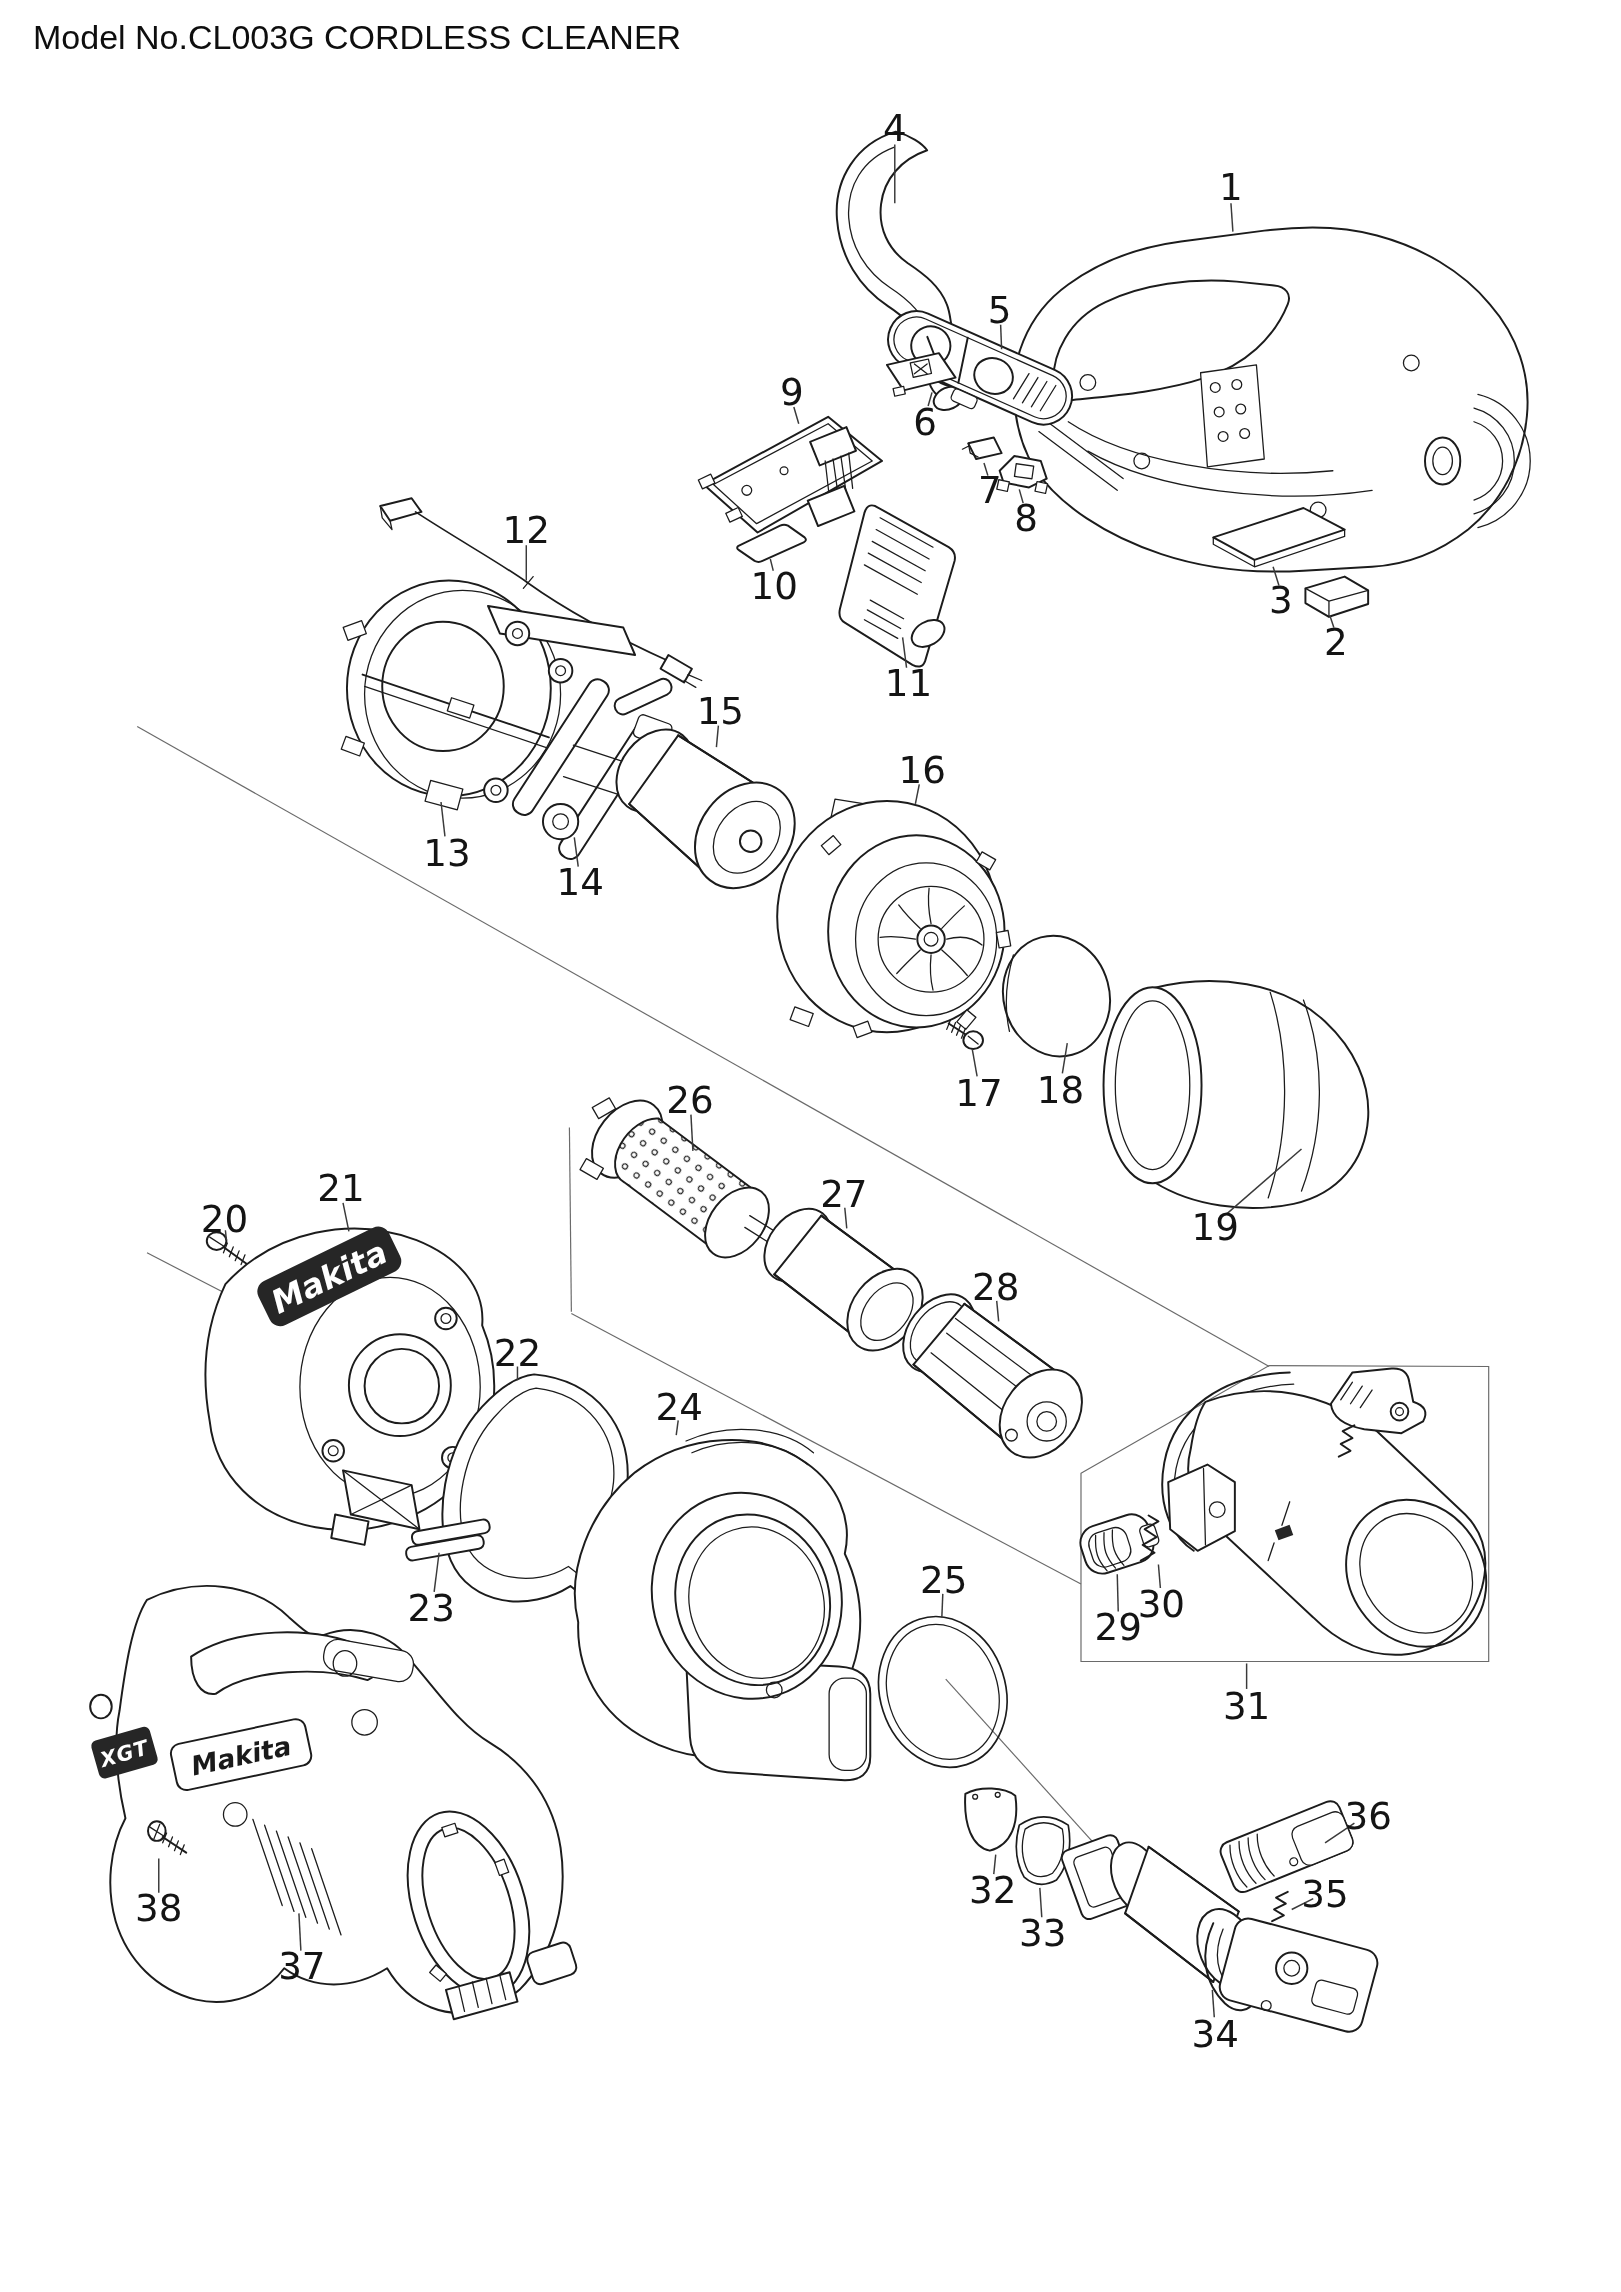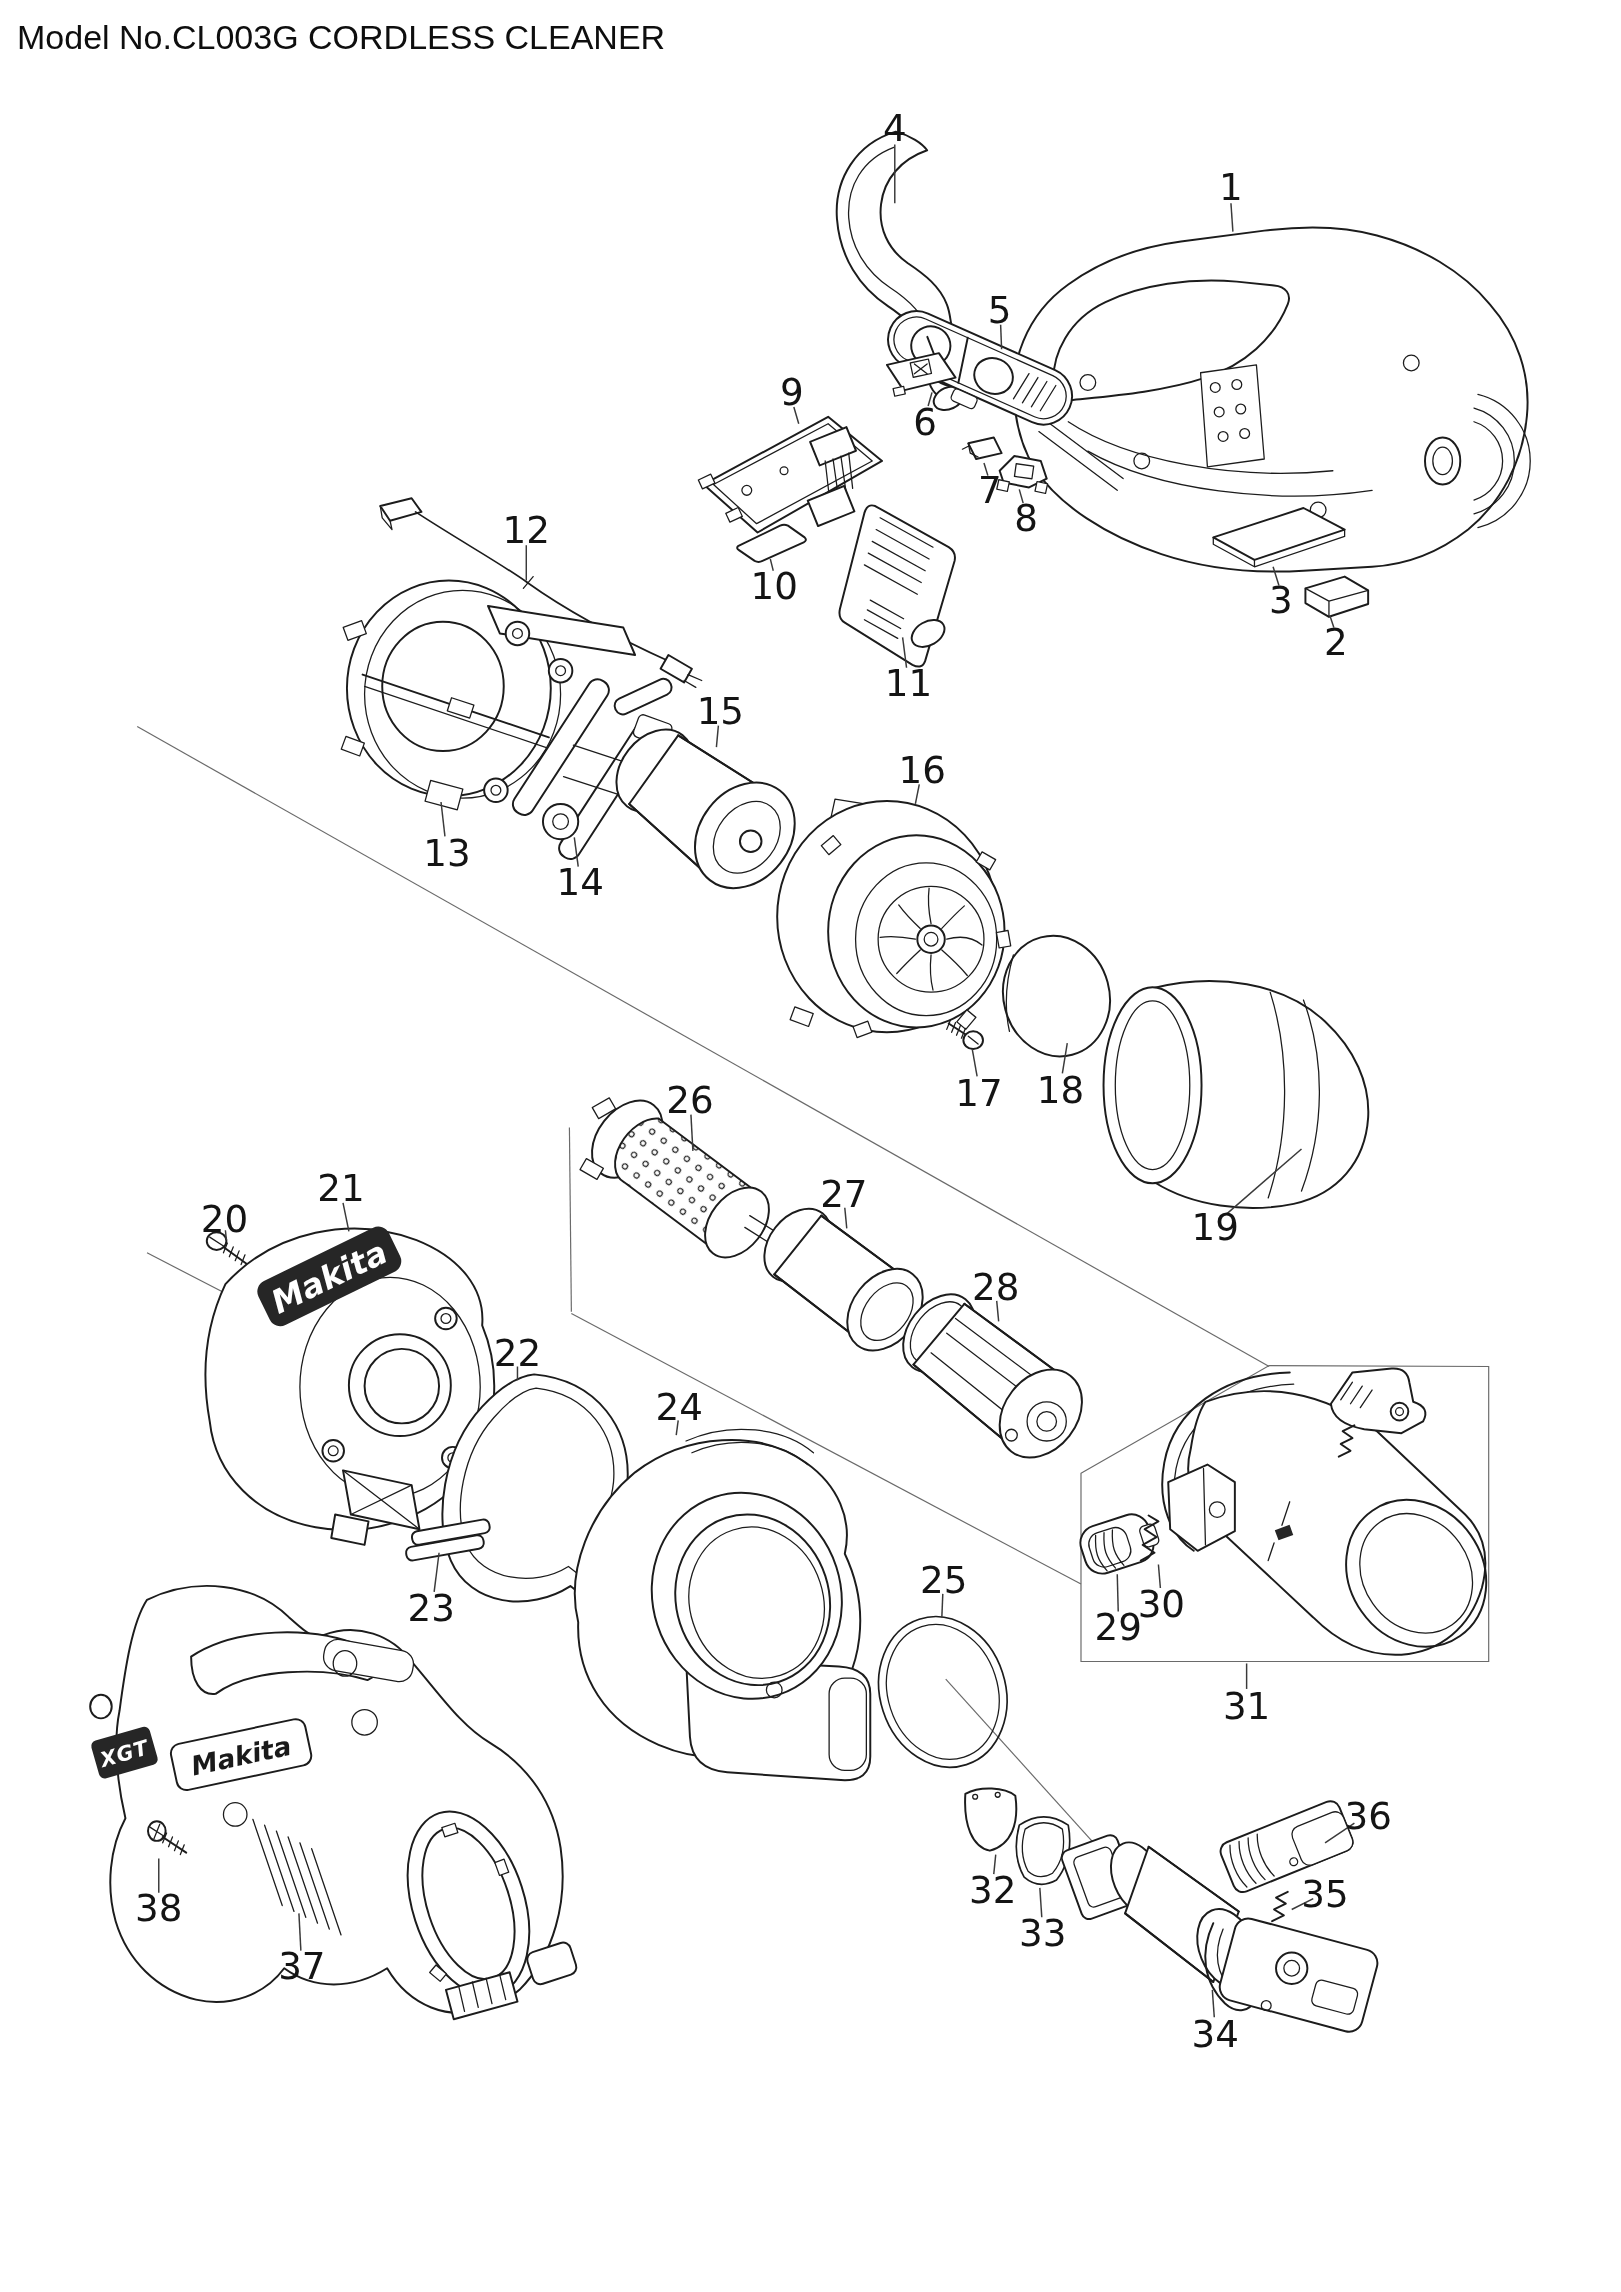--- a/index.html
+++ b/index.html
@@ -1,17 +1,17 @@
 <!DOCTYPE html>
 <html><head>
 <meta charset="utf-8">
 <style>
   html,body{margin:0;padding:0;background:#fff;}
   body{width:1621px;height:2293px;position:relative;font-family:"Liberation Sans",sans-serif;}
-  .page-title{position:absolute;left:17px;top:17.6px;font-size:34px;color:#0e0e0e;letter-spacing:0;}
+  .page-title{position:absolute;left:33px;top:17.6px;font-size:34px;color:#0e0e0e;letter-spacing:0;}
   svg{position:absolute;left:0;top:0;}
   .ln{fill:none;stroke:#1c1c1c;stroke-width:2;stroke-linecap:round;stroke-linejoin:round;}
   .fw{fill:#ffffff;stroke:#1c1c1c;stroke-width:2;stroke-linejoin:round;}
   .thin{stroke-width:1.3;}
   .mid{stroke-width:1.7;}
   .dark{fill:#262626;stroke:none;}
   .kline{stroke:#6a6a6a;stroke-width:1.2;fill:none;}
   .leader{stroke:#3a3a3a;stroke-width:1.5;}
   .plabel{font-family:"DejaVu Sans","Liberation Sans",sans-serif;font-size:38px;fill:#141414;text-anchor:middle;dominant-baseline:central;}
   .logo{font-family:"DejaVu Sans",sans-serif;font-style:italic;font-weight:bold;text-anchor:middle;dominant-baseline:central;}

